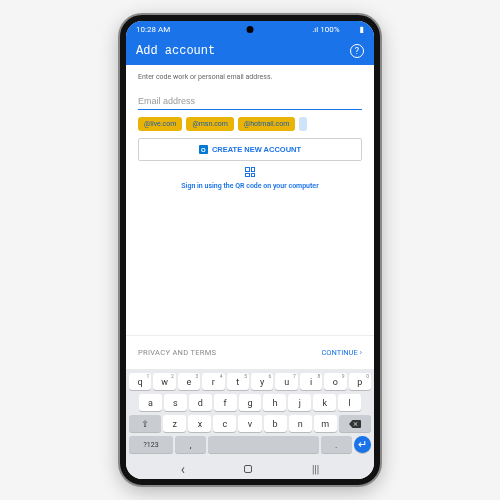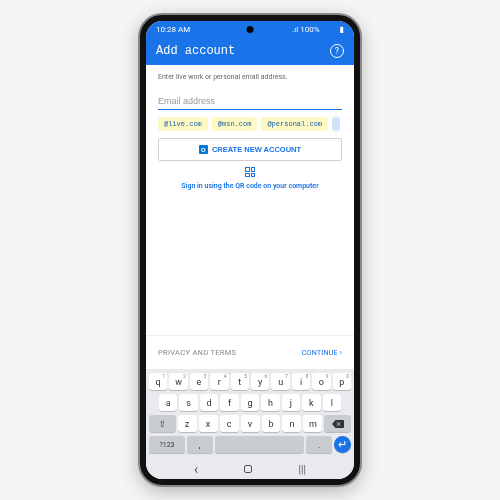--- a/index.html
+++ b/index.html
@@ -6,21 +6,21 @@
   body {
     background: #f5f5f5;
     display: flex;
     justify-content: center;
     align-items: center;
     width: 500px;
     height: 500px;
     font-family: -apple-system, Roboto, Arial, sans-serif;
   }
   .phone {
-    width: 220px;
+    width: 260px;
     height: 470px;
     background: #fff;
     border-radius: 22px;
     border: 6px solid #111;
     box-shadow: 0 0 0 2px #888, 0 5px 20px rgba(0,0,0,0.3);
     overflow: hidden;
     position: relative;
     display: flex;
     flex-direction: column;
   }
@@ -84,27 +84,26 @@
     color: #333;
     margin-bottom: 7px;
   }
   .email-input::placeholder { color: #999; }
   .chips {
     display: flex;
     gap: 4px;
     margin-bottom: 7px;
   }
   .chip {
-    background: #fef9c3;
+    background: #eab308;
     color: #1a5dab;
     border-radius: 3px;
     padding: 3px 6px;
     font-size: 7px;
     flex-shrink: 0;
-    font-family: Liberation Mono, monospace;
   }
   .chip-extra {
     width: 8px;
     background: #cfe4fb;
     border-radius: 3px;
   }
   .action-btn {
     width: 100%;
     border: 1px solid #d0d0d0;
     background: #fff;
@@ -238,27 +237,27 @@
       <span>▮</span>
     </span>
   </div>
 
   <div class="app-bar">
     <span class="app-bar-title">Add account</span>
     <span class="help-icon">?</span>
   </div>
 
   <div class="content">
-    <div class="prompt">Enter live work or personal email address.</div>
+    <div class="prompt">Enter code work or personal email address.</div>
     <input class="email-input" placeholder="Email address" style="">
 
     <div class="chips">
       <div class="chip">@live.com</div>
       <div class="chip">@msn.com</div>
-      <div class="chip">@personal.com</div>
+      <div class="chip">@hotmail.com</div>
       <div class="chip-extra"></div>
     </div>
 
 
     <button class="action-btn">
       <span class="o-icon">O</span>
       <span>CREATE NEW ACCOUNT</span>
     </button>
 
     <div class="qr-row">

